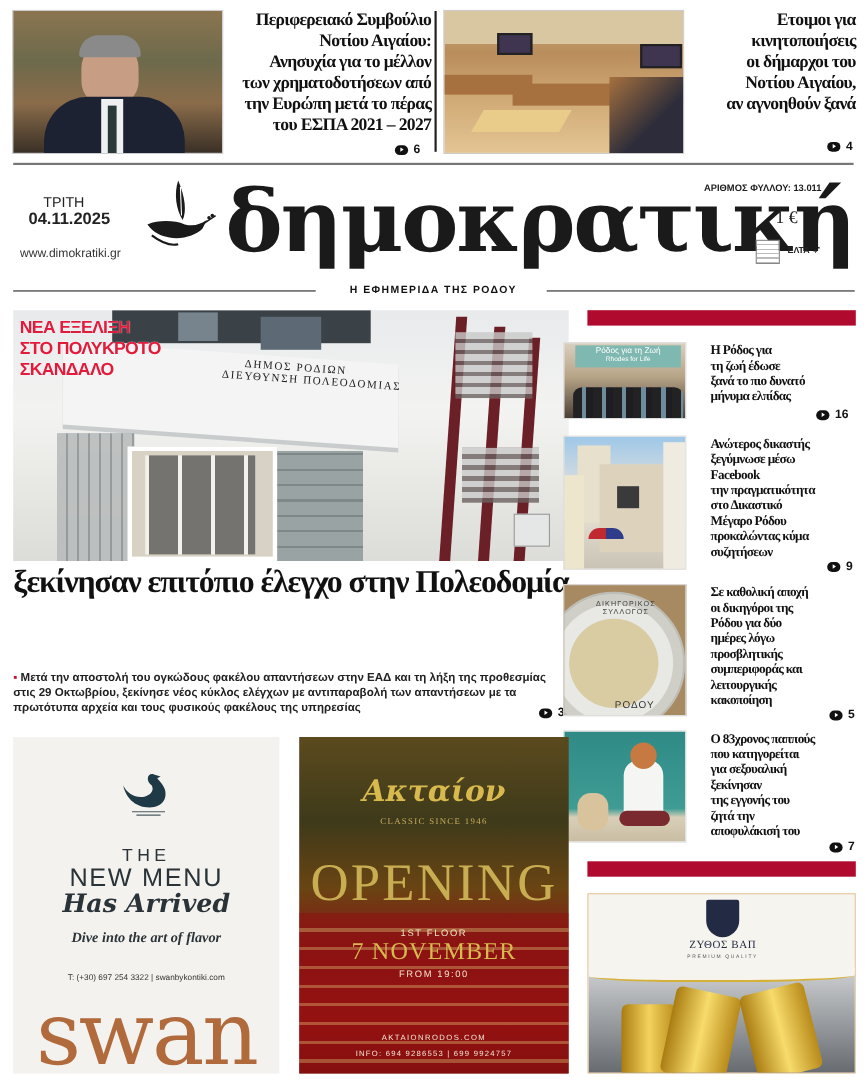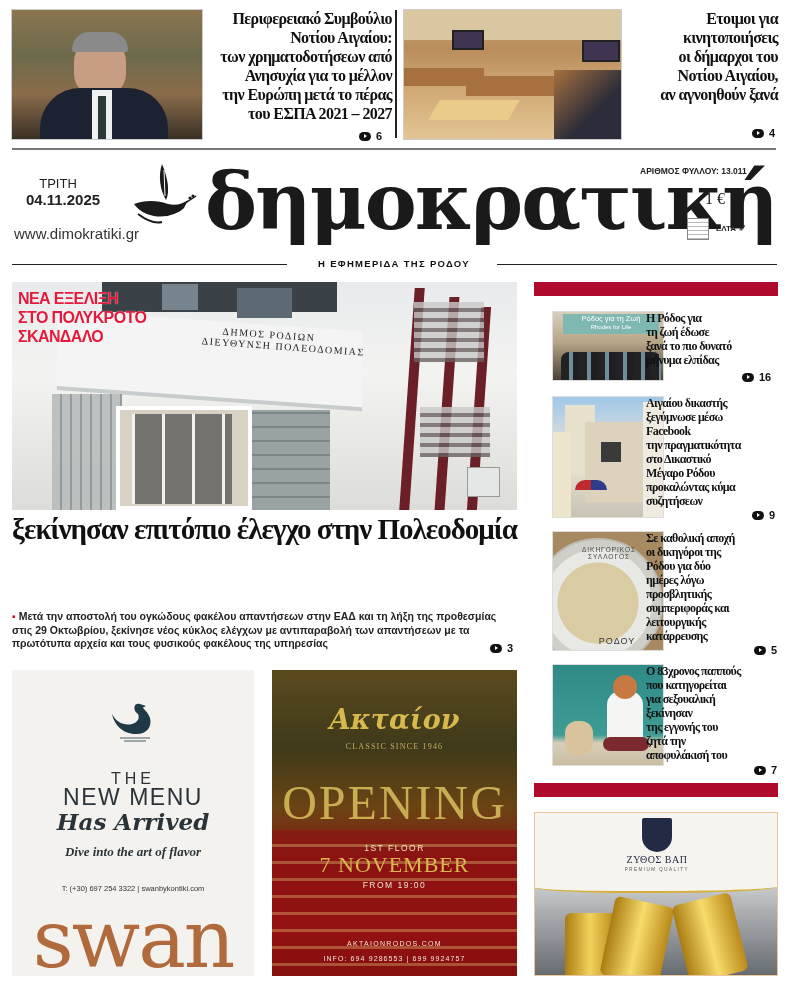--- a/index.html
+++ b/index.html
@@ -15,39 +15,39 @@
 
   
   .teaser-img { border: 1px solid #ccc; overflow: hidden; }
   .teaser-text { text-align: right; font-size: 16px; line-height: 19px; }
   .vdivider { position: absolute; left: 395px; top: 10px; width: 2px; height: 128px; background: #222; }
 
   
   .mast-top-rule { left: 12px; top: 148px; width: 764px; height: 2px; background: #777; }
   .mast-day { left: 28px; top: 176px; width: 60px; text-align: center; font-size: 13px; color: #222; }
   .mast-date { left: 18px; top: 191px; width: 90px; text-align: center; font-size: 15px; font-weight: bold; color: #222; }
-  .mast-url { left: 14px; top: 225px; width: 100px; text-align: center; font-size: 15px; color: #333; }
+  .mast-url { left: 14px; top: 225px; width: 100px; text-align: center; font-size: 11px; color: #333; }
   .mast-logo { left: 205px; top: 152px; font-family: "DejaVu Serif", serif; font-weight: bold; font-size: 78px; letter-spacing: -2px; color: #1a1a1a; line-height: 100px; }
   .mast-issue { left: 640px; top: 166px; font-size: 8.5px; color: #222; font-weight: bold; }
   .mast-price { left: 705px; top: 190px; font-family: "Liberation Serif", serif; font-size: 16px; color: #222; }
   .mast-rule-l { left: 12px; top: 264px; width: 275px; height: 1px; background: #222; }
   .mast-rule-r { left: 497px; top: 264px; width: 280px; height: 1px; background: #222; }
   .mast-tag { left: 290px; top: 258px; width: 208px; text-align: center; font-size: 9.5px; font-weight: bold; letter-spacing: 1.3px; color: #111; }
 
   
   .lead-img { left: 12px; top: 282px; width: 505px; height: 228px; overflow: hidden;
      background: linear-gradient(180deg, #e8eaec 0%, #f3f3f1 40%, #dcdcd8 100%); }
   .kicker { left: 18px; top: 289px; font-family: "Liberation Sans", sans-serif; font-weight: bold; font-size: 16px; line-height: 19px; color: #e21a3c; letter-spacing: -0.6px; text-shadow: 0 0 1px #fff; }
   .lead-head { left: 12px; top: 511px; width: 505px; font-size: 29px; line-height: 36px; text-align: center; letter-spacing: -1px; }
   .lead-sub { left: 12px; top: 610px; width: 505px; font-size: 10.5px; line-height: 13.5px; font-weight: bold; color: #222; }
   .lead-sub .bul { color: #c5132f; }
 
   
   .red-bar { left: 534px; width: 244px; height: 14px; background: #b10a2f; }
-  .side-img { left: 552px; width: 112px; overflow: hidden; border: 1px solid #ddd; }
+  .side-img { left: 512px; width: 112px; overflow: hidden; border: 1px solid #ddd; }
   .side-text { right: 14px; text-align: left; font-size: 12px; line-height: 14px; }
 
   
   .ad-swan { left: 12px; top: 670px; width: 242px; height: 306px; background: #f4f2ee; overflow: hidden; }
   .ad-aktaion { left: 272px; top: 670px; width: 245px; height: 306px; overflow: hidden;
      background: linear-gradient(180deg, #5c4a1e 0%, #3e3a1a 25%, #6a4413 45%, #8a1515 62%, #9b1212 85%, #7a0e0e 100%); }
   .ad-beer { left: 534px; top: 812px; width: 244px; height: 164px; border: 1px solid #e9c79a; overflow: hidden; background: #f6f4ef; }
 </style>
 </head>
 <body>
@@ -55,22 +55,22 @@
 <div class="abs teaser-img" style="left:11px; top:9px; width:192px; height:131px; background:linear-gradient(180deg,#8b7550 0%,#6d6a4c 35%,#8a6c4a 65%,#3a3026 100%);">
   <div style="position:absolute;left:62px;top:26px;width:52px;height:60px;border-radius:26px 26px 22px 22px;background:#c79d84;"></div>
   <div style="position:absolute;left:60px;top:22px;width:56px;height:20px;border-radius:26px 26px 4px 4px;background:#8a8a8a;"></div>
   <div style="position:absolute;left:28px;top:78px;width:128px;height:55px;border-radius:40px 40px 0 0;background:#1d2233;"></div>
   <div style="position:absolute;left:80px;top:80px;width:20px;height:52px;background:#eef0f2;"></div>
   <div style="position:absolute;left:86px;top:86px;width:8px;height:46px;background:#2a3a3a;"></div>
 </div>
 <div class="abs teaser-text cond" style="left:206px; top:9px; width:186px;">
   <div>Περιφερειακό Συμβούλιο</div>
   <div>Νοτίου Αιγαίου:</div>
+  <div>Ανησυχία για το μέλλον</div>
   <div>των χρηματοδοτήσεων από</div>
-  <div>Ανησυχία για το μέλλον</div>
   <div>την Ευρώπη μετά το πέρας</div>
   <div>του ΕΣΠΑ 2021 – 2027</div>
 </div>
 <div class="abs pg" style="left:359px; top:130px;">
   <span class="dot"></span>
   <span>6</span>
 </div>
 
 <div class="vdivider"></div>
 
@@ -184,21 +184,21 @@
 
 <div class="abs side-img" style="top:396px; height:122px; background:linear-gradient(180deg,#9fc8e8 0%,#cfd9e0 30%,#e8e2d4 55%,#c9c3b6 100%);">
   <div style="position:absolute;left:12px;top:8px;width:30px;height:70px;background:#e7e0cc;"></div>
   <div style="position:absolute;left:32px;top:25px;width:60px;height:80px;background:#ddd3bd;"></div>
   <div style="position:absolute;left:48px;top:45px;width:20px;height:20px;background:#3a3a3a;"></div>
   <div style="position:absolute;left:0;top:35px;width:18px;height:87px;background:#ede6cc;"></div>
   <div style="position:absolute;left:90px;top:5px;width:22px;height:117px;background:#efebe1;"></div>
   <div style="position:absolute;left:22px;top:83px;width:32px;height:10px;border-radius:16px 16px 0 0;background:linear-gradient(90deg,#c12930 50%,#2f3c8a 50%);"></div>
 </div>
 <div class="abs side-text cond" style="top:396px; width:128px;">
-  <div>Αιγαίου δικαστής</div>
+  <div>Ανώτερος δικαστής</div>
   <div>ξεγύμνωσε μέσω</div>
   <div>Facebook</div>
   <div>την πραγματικότητα</div>
   <div>στο Δικαστικό</div>
   <div>Μέγαρο Ρόδου</div>
   <div>προκαλώντας κύμα</div>
   <div>συζητήσεων</div>
 </div>
 <div class="abs pg" style="left:752px; top:509px;">
   <span class="dot"></span>
@@ -211,21 +211,21 @@
   <div style="position:absolute;left:34px;top:104px;width:60px;font-size:9px;color:#333;letter-spacing:1px;text-align:center;">ΡΟΔΟΥ</div>
 </div>
 <div class="abs side-text cond" style="top:531px; width:128px;">
   <div>Σε καθολική αποχή</div>
   <div>οι δικηγόροι της</div>
   <div>Ρόδου για δύο</div>
   <div>ημέρες λόγω</div>
   <div>προσβλητικής</div>
   <div>συμπεριφοράς και</div>
   <div>λειτουργικής</div>
-  <div>κατάρρευσης</div>
+  <div>κακοποίηση</div>
 </div>
 <div class="abs pg" style="left:754px; top:644px;">
   <span class="dot"></span>
   <span>5</span>
 </div>
 
 <div class="abs side-img" style="top:664px; height:102px; background:linear-gradient(180deg,#2f8a86 0%,#3f9c94 70%,#d9cfb8 78%,#c9bda3 100%);">
   <div style="position:absolute;left:54px;top:26px;width:36px;height:52px;border-radius:14px 14px 4px 4px;background:#f5f5f3;"></div>
   <div style="position:absolute;left:60px;top:10px;width:24px;height:24px;border-radius:50%;background:#c67a42;"></div>
   <div style="position:absolute;left:50px;top:72px;width:46px;height:14px;border-radius:8px;background:#7a2a2e;"></div>

